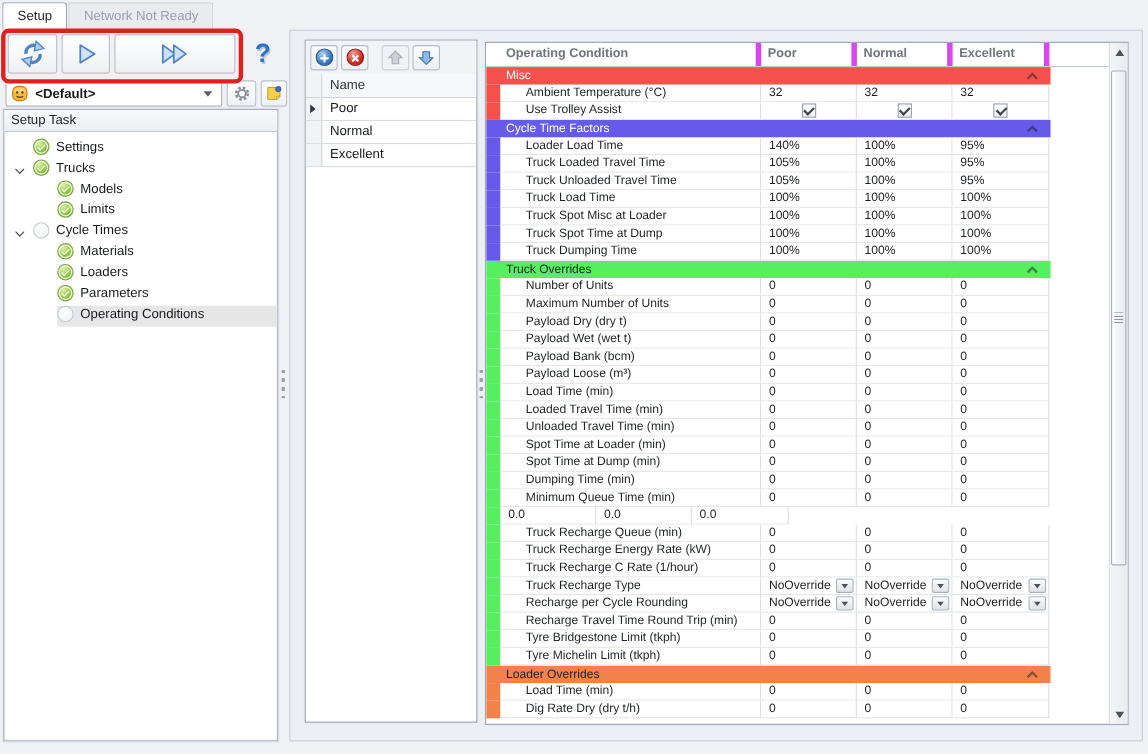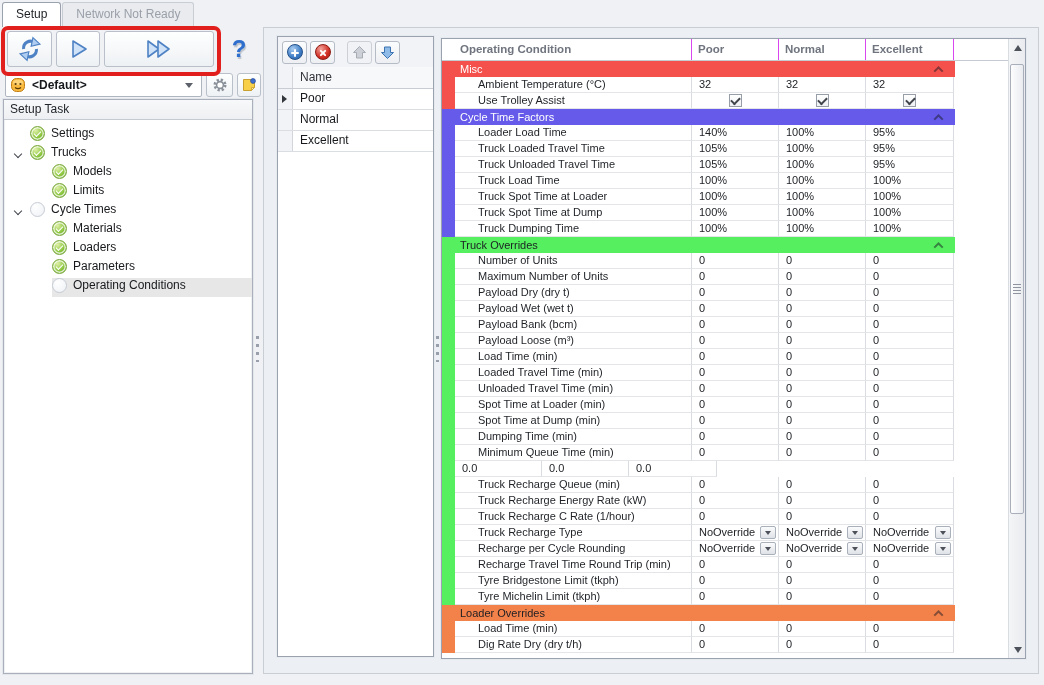--- a/index.html
+++ b/index.html
@@ -68,21 +68,21 @@
   .lsel{width:14px;background:#f2f3f6;border-right:1px solid #d2d6db;position:relative;flex:none;}
   .lname{flex:1;padding-left:7px;line-height:20px;color:#303339;background:#f7f8fa;font-size:12px;}
   .lrow{display:flex;height:20px;border-bottom:1px solid #dadde2;cursor:pointer;}
   .lcell{flex:1;padding-left:7px;line-height:19px;font-size:12px;color:#17191c;}
   .rowmark{position:absolute;left:4px;top:6px;width:0;height:0;border-left:5px solid #33373d;border-top:4px solid transparent;border-bottom:4px solid transparent;}
 
   
   #grid-panel{position:absolute;left:441px;top:38px;width:585px;height:621px;background:#fff;border:1px solid #9aa2af;box-sizing:border-box;box-shadow:0 0 0 1px #e6e9ed;}
   #grid{position:absolute;left:0;top:0;right:17px;bottom:0;overflow:hidden;font-size:11px;}
   .ghead{display:flex;height:21px;border-bottom:1px solid #c6cbd2;color:#6f747e;font-weight:bold;font-size:11.5px;background:#fff;}
-  .gh{line-height:20px;box-sizing:border-box;border-right:1px solid #d946ef;padding-left:6px;white-space:nowrap;cursor:pointer;}
+  .gh{line-height:20px;box-sizing:border-box;border-right:5px solid #d946ef;padding-left:6px;white-space:nowrap;cursor:pointer;}
   .gh.blank{width:13px;border-right:none;padding:0;cursor:default;}
   .gh.label{width:237px;padding-left:5px;}
   .gh.v{width:87px;}
   .gh.v3{width:88px;}
   .sect-header{display:flex;align-items:center;width:513px;height:16px;box-sizing:border-box;padding-left:18px;font-size:11px;cursor:pointer;}
   .sect-chev{margin-left:auto;margin-right:13px;width:5px;height:5px;border-left:2px solid rgba(25,25,35,.5);border-top:2px solid rgba(25,25,35,.5);transform:rotate(45deg) translate(1px,1px);}
   .grow{display:flex;width:513px;height:16px;box-sizing:border-box;}
   .gstrip{width:13px;flex:none;}
   .gcell{box-sizing:border-box;border-right:1px solid #d9dce1;border-bottom:1px solid #e3e5e9;line-height:15px;overflow:hidden;white-space:nowrap;background:#fff;}
   .gcell.lab{width:237px;padding-left:23px;color:#1e2126;}
@@ -357,21 +357,21 @@
           </div>
           <div class="grow">
             <div class="gstrip" style="background: rgb(101, 90, 233);"></div>
             <div class="gcell lab">Truck Load Time</div>
             <div class="gcell val">100%</div>
             <div class="gcell val">100%</div>
             <div class="gcell val last">100%</div>
           </div>
           <div class="grow">
             <div class="gstrip" style="background: rgb(101, 90, 233);"></div>
-            <div class="gcell lab">Truck Spot Time at Loader</div>
+            <div class="gcell lab">Truck Spot Misc at Loader</div>
             <div class="gcell val">100%</div>
             <div class="gcell val">100%</div>
             <div class="gcell val last">100%</div>
           </div>
           <div class="grow">
             <div class="gstrip" style="background: rgb(101, 90, 233);"></div>
             <div class="gcell lab">Truck Spot Time at Dump</div>
             <div class="gcell val">100%</div>
             <div class="gcell val">100%</div>
             <div class="gcell val last">100%</div>

